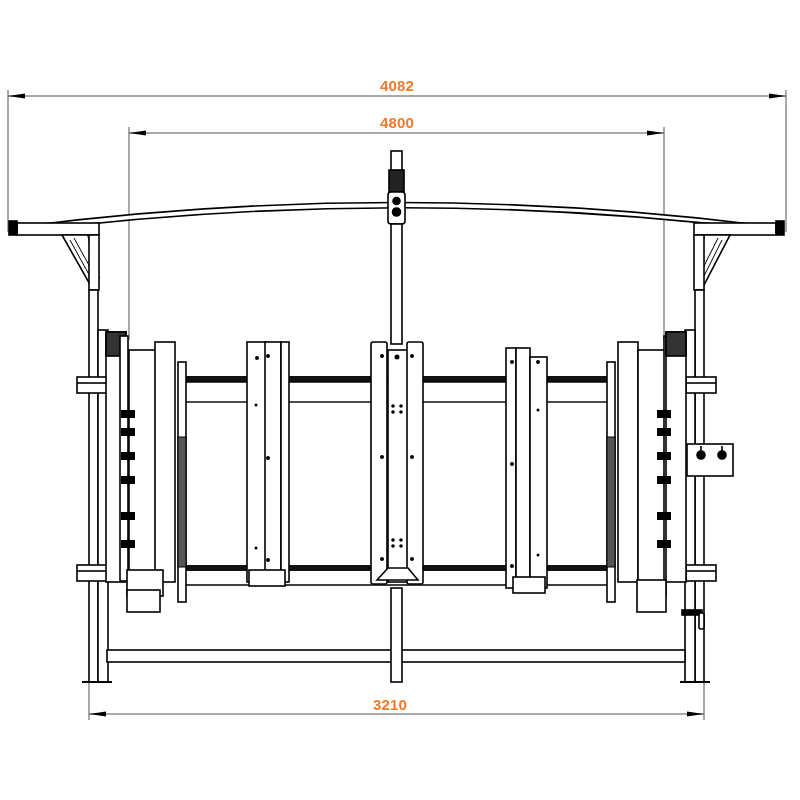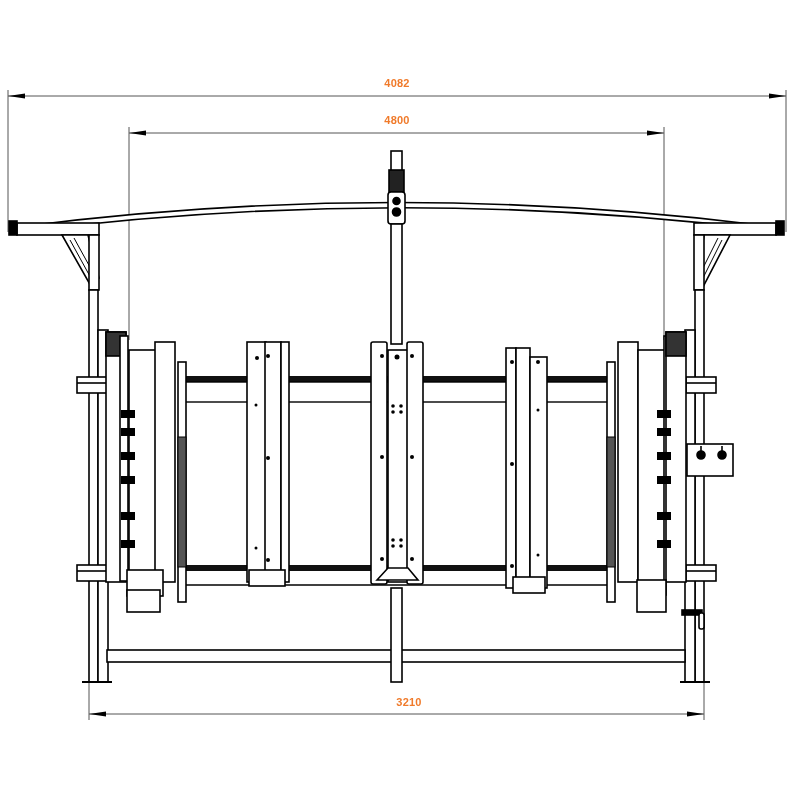--- a/index.html
+++ b/index.html
@@ -1,18 +1,18 @@
 <!DOCTYPE html>
 <html><head>
   <meta charset="utf-8">
   <style>
     html, body { margin: 0; padding: 0; background: #ffffff; }
     body { width: 800px; height: 800px; position: relative; overflow: hidden; font-family: "Liberation Sans", sans-serif; }
     #drawing { position: absolute; left: 0; top: 0; width: 800px; height: 800px; }
-    .dim-label { position: absolute; font-family: "Liberation Sans", sans-serif; font-weight: bold; font-size: 11px; color: #f07a2a; transform: translateX(-50%); letter-spacing: 0.2px; }
+    .dim-label { position: absolute; font-family: "Liberation Sans", sans-serif; font-weight: bold; font-size: 15px; color: #f07a2a; transform: translateX(-50%); letter-spacing: 0.2px; }
   </style>
 </head>
 <body>
 
 <svg id="drawing" viewBox="0 0 800 800" xmlns="http://www.w3.org/2000/svg">
   <defs>
     <marker id="arrowL" markerWidth="12" markerHeight="6" refX="0" refY="3" orient="auto-start-reverse">
       <path d="M0,3 L12,0 L12,6 Z" fill="#000"></path>
     </marker>
   </defs>
@@ -210,13 +210,13 @@
   </g>
 
   <g stroke="#000" stroke-width="1.6" fill="#fff">
     <rect x="682" y="610" width="20" height="5" fill="#000"></rect>
     <rect x="699" y="613" width="5" height="16" rx="2"></rect>
   </g>
 </svg>
 
 <div class="dim-label" style="left:397px; top:77px;">4082</div>
 <div class="dim-label" style="left:397px; top:114px;">4800</div>
-<div class="dim-label" style="left:409px; top:696px;">3210</div>
+<div class="dim-label" style="left:390px; top:696px;">3210</div>
 
 </body></html>

